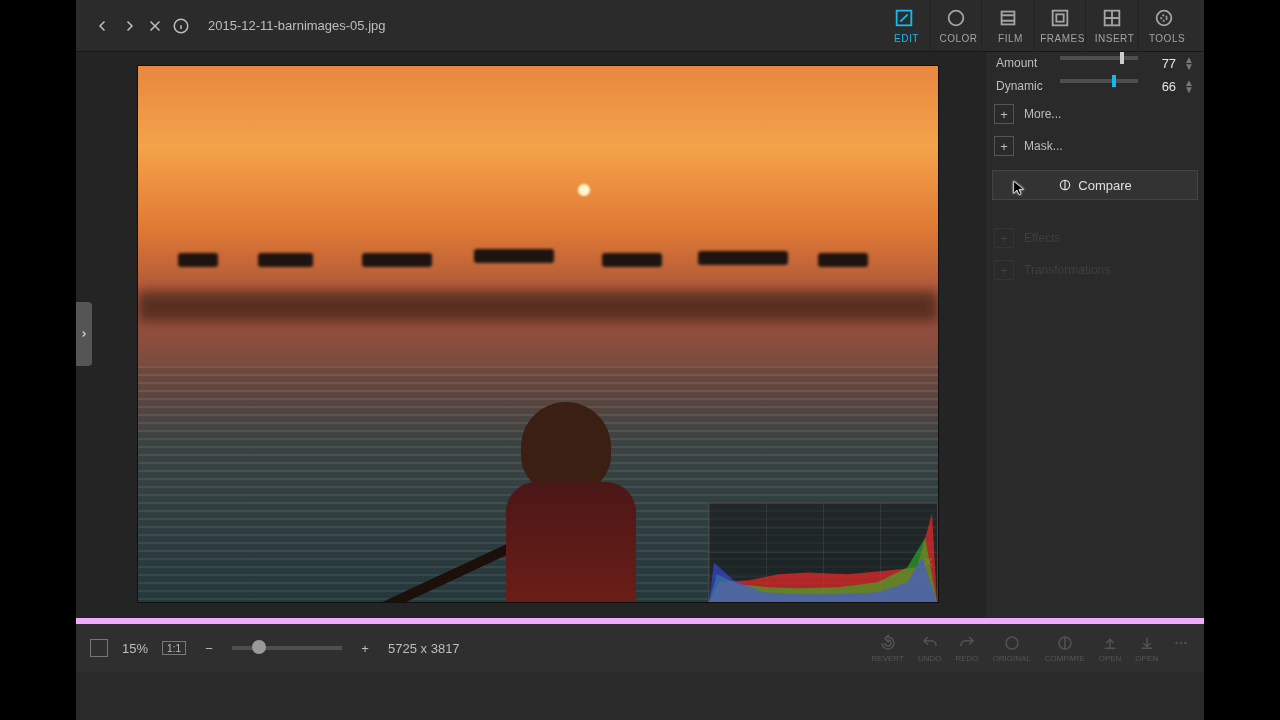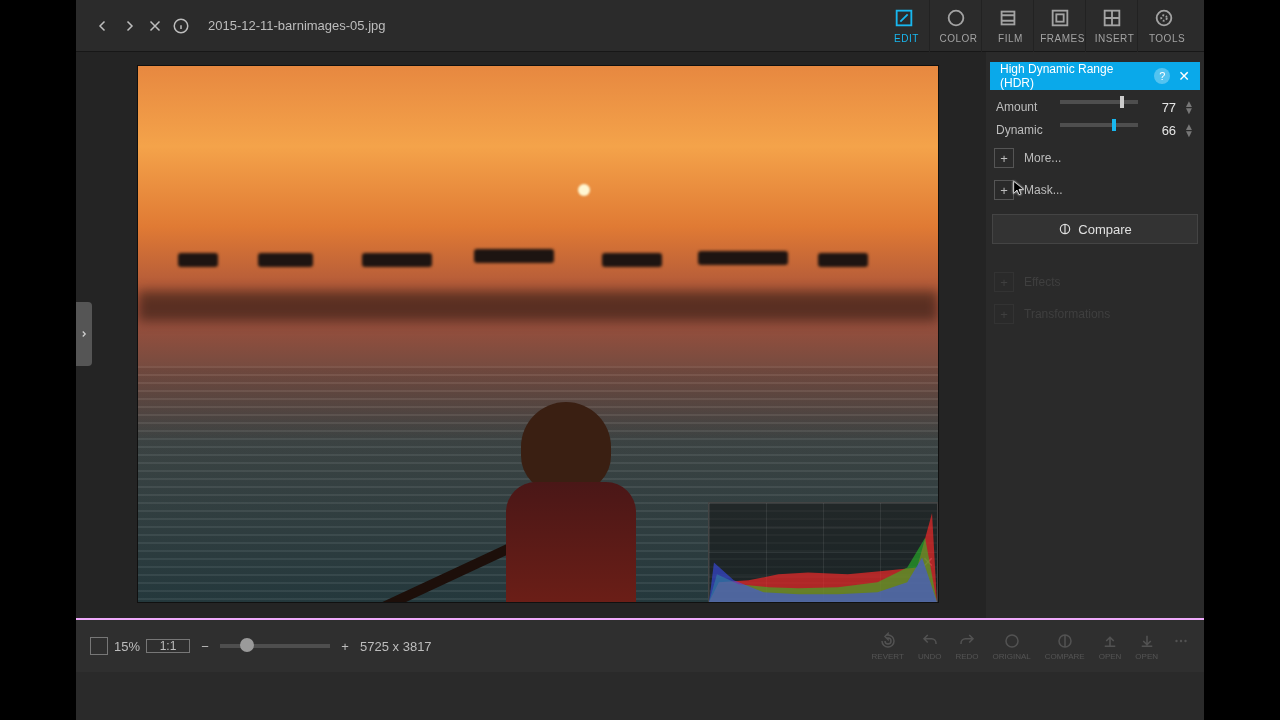--- a/index.html
+++ b/index.html
@@ -64,23 +64,23 @@
 .exp-row { display: flex; align-items: center; gap: 10px; padding: 6px 4px; color: #bdbdbd; font-size: 12px; cursor: pointer; }
 .exp-row .plus { width: 20px; height: 20px; border: 1px solid #555; display: flex; align-items: center; justify-content: center; font-size: 13px; }
 .btn-row { display: flex; gap: 6px; margin: 8px 2px; }
 .btn { flex: 1; height: 30px; background: #333; border: 1px solid #444; color: #e0e0e0; font-size: 13px; display: flex; align-items: center; justify-content: center; gap: 6px; cursor: pointer; }
 .btn-wide { width: 100%; }
 .btn svg { width: 14px; height: 14px; }
 .ghost-row { display: flex; align-items: center; gap: 10px; padding: 6px 4px; color: #3f3f3f; font-size: 12px; }
 .ghost-row .plus { width: 20px; height: 20px; border: 1px solid #333; display: flex; align-items: center; justify-content: center; font-size: 13px; }
 
 
-.bottom { height: 54px; background: #2f2f2f; border-top: 2px solid #f0abfc; display: flex; align-items: center; padding: 0 14px; gap: 6px; color: #bdbdbd; font-size: 13px; }
+.bottom { height: 54px; background: #2f2f2f; border-top: 6px solid #f0abfc; display: flex; align-items: center; padding: 0 14px; gap: 14px; color: #bdbdbd; font-size: 13px; }
 .bottom .sq { width: 18px; height: 18px; border: 1px solid #777; cursor: pointer; }
-.bottom .one2one { width: 44px; height: 14px; border: 1px solid #777; font-size: 12px; display: flex; align-items: center; justify-content: center; cursor: pointer; }
+.bottom .one2one { width: 24px; height: 14px; border: 1px solid #777; font-size: 10px; display: flex; align-items: center; justify-content: center; cursor: pointer; }
 .bottom .zoom-track { width: 110px; height: 4px; background: #4e4e4e; position: relative; cursor: pointer; }
 .bottom .zoom-thumb { position: absolute; left: 18%; top: -6px; width: 14px; height: 14px; background: #9a9a9a; border-radius: 50%; }
 .bottom .pm { width: 18px; height: 18px; display: flex; align-items: center; justify-content: center; cursor: pointer; }
 .bottom .grow { flex: 1; }
 .bottom .ghost-actions { display: flex; gap: 14px; opacity: .22; }
 .bottom .ghost-actions .ga { display: flex; flex-direction: column; align-items: center; gap: 2px; color: #cfcfcf; font-size: 8px; cursor: pointer; }
 .bottom .ghost-actions .ga svg { width: 18px; height: 18px; }
 .cursor { position: absolute; left: 1011px; top: 180px; pointer-events: none; }
 .cursor svg { width: 16px; height: 16px; filter: drop-shadow(0 0 1px #fff); }
 </style>
@@ -192,25 +192,20 @@
           <svg viewBox="0 0 230 100" preserveAspectRatio="none">
             <path d="M0,100 L10,80 40,78 70,72 100,70 140,72 180,68 210,65 225,10 230,100 Z" fill="rgba(255,40,40,.65)"></path>
             <path d="M0,100 L8,72 30,82 60,85 90,86 130,85 170,80 200,65 218,35 230,100 Z" fill="rgba(40,200,40,.55)"></path>
             <path d="M0,100 L5,60 25,78 55,90 90,92 130,92 170,90 200,80 215,55 230,100 Z" fill="rgba(60,80,255,.55)"></path>
           </svg>
         </div>
       </div>
     </div>
 
     <div class="right-panel">
-      <div class="hdr-head">
-        <span class="t">High Dynamic Range (HDR)</span>
-        <span class="help">?</span>
-        <span class="x">✕</span>
-      </div>
 
       <div class="slider-row">
         <span class="lbl">Amount</span>
         <span class="track">
             <span class="thumb" style="left:77%"></span>
           </span>
         <span class="val">77</span>
         <span class="spin">▲<br>▼</span>
       </div>
 

